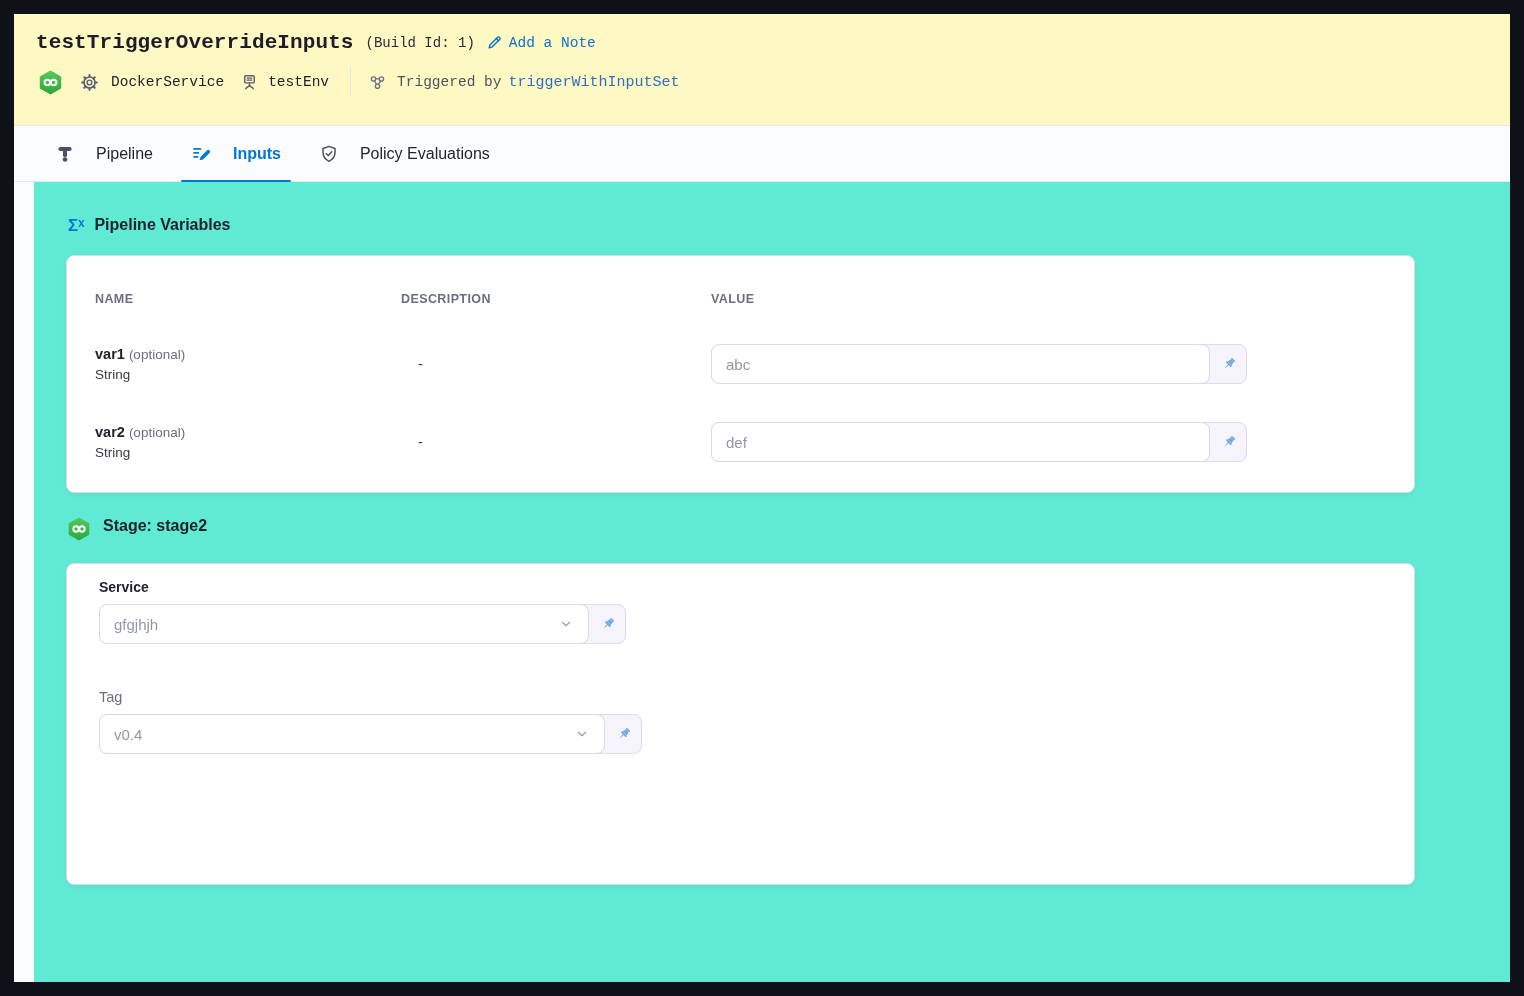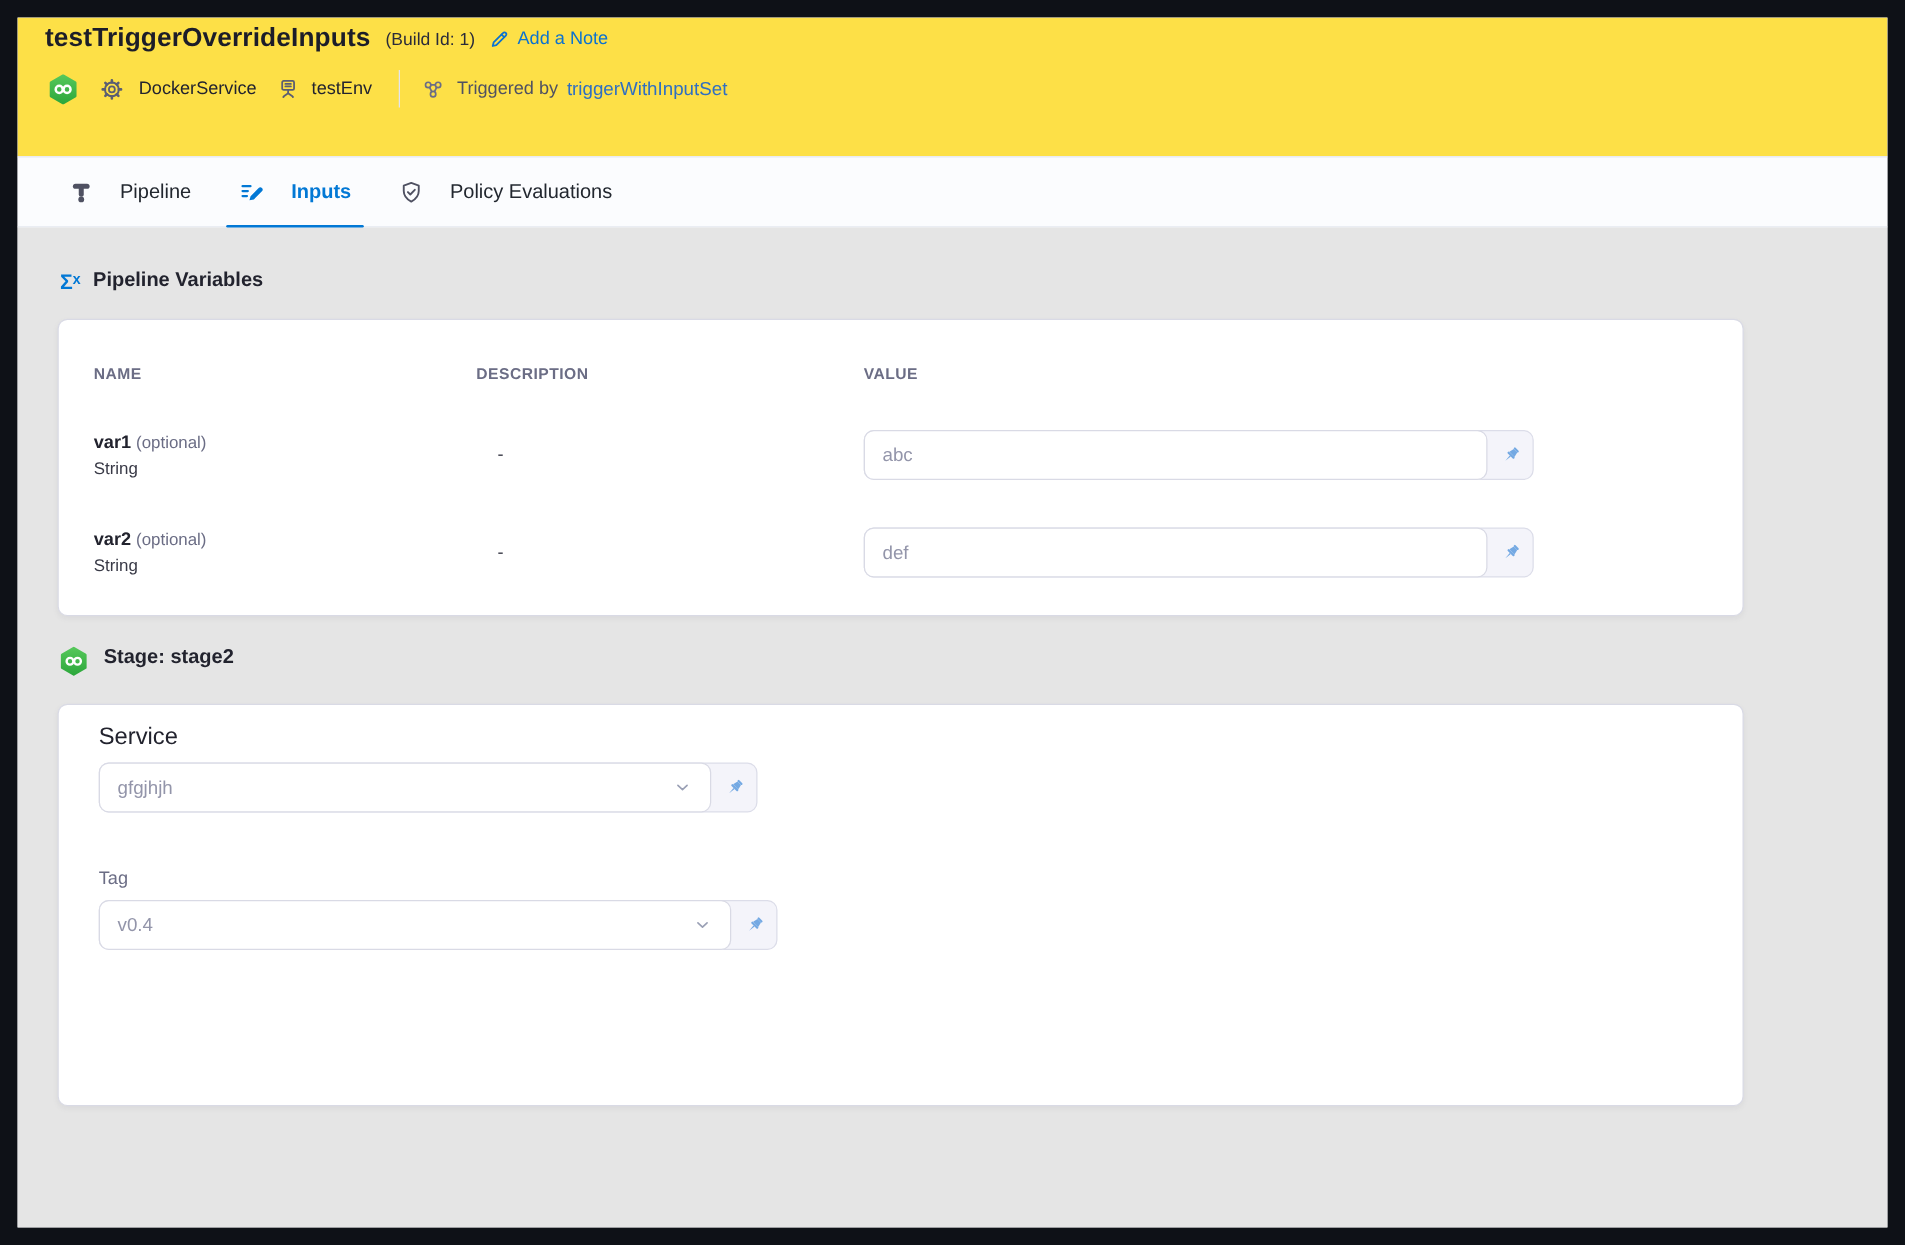--- a/index.html
+++ b/index.html
@@ -8,42 +8,42 @@
     background: #0e1117;
     font-family: "Liberation Sans", sans-serif;
     position: relative;
     overflow: hidden;
   }
   .panel {
     position: absolute; left: 14px; top: 14px; width: 1496px; height: 968px;
     background: #fbfcfe; display: flex; flex-direction: column; overflow: hidden;
   }
   
-  .header { padding: 5px 0 0 22px; height: 111px; background: #fde047; flex: 0 0 auto; }
+  .header { padding: 17px 0 0 22px; height: 111px; background: #fef9c3; flex: 0 0 auto; font-family: Liberation Mono, monospace; }
   .title-row { display: flex; align-items: center; gap: 11px; }
   .page-title { font-size: 21px; font-weight: 700; color: #1c1d29; letter-spacing: .1px; }
   .build-id { font-size: 14px; color: #2a2b3a; margin-left: 1px; }
   .note-link { display: flex; align-items: center; gap: 6px; color: #0b72d0; font-size: 14.5px; cursor: pointer; }
   .meta-row { display: flex; align-items: center; margin-top: 13px; height: 30px; }
   .meta-text { font-size: 14.5px; color: #22232f; }
   .meta-muted { font-size: 14.5px; color: #4f5162; }
   .meta-link { font-size: 15px; color: #2f6fc2; cursor: pointer; }
   .v-divider { width: 1px; height: 30px; background: #e2e4ee; margin: 0 17px 0 21px; }
   
   .tabbar {
     height: 57px; flex: 0 0 auto; background: #fbfcfe;
     border-top: 1px solid #e5e7f0; border-bottom: 1px solid #e5e7f0;
     display: flex; align-items: stretch; padding-left: 31px; gap: 18px;
   }
   .tab { display: flex; align-items: center; gap: 9px; padding: 0 10px; position: relative; cursor: pointer; }
   .tab-label { font-size: 16px; color: #22272f; margin-left: 12px; }
   .tab.active .tab-label { color: #0278d5; font-weight: 700; }
   .tab.active::after { content: ""; position: absolute; left: 0; right: 0; bottom: -1px; height: 2px; background: #0278d5; border-radius: 1px; }
   
-  .content { flex: 1; background: #e5e5e5; padding: 34px 0 0 20px; overflow: hidden; }
+  .content { flex: 1; background: #5eead4; padding: 34px 0 0 20px; overflow: hidden; margin-left: 20px; }
   .section-heading { display: flex; align-items: center; gap: 10px; margin-left: 14px; }
   .section-heading .txt { font-size: 16px; font-weight: 600; color: #22232e; }
   .sigma-glyph { font-size: 17px; font-weight: 700; color: #0278d5; line-height: 1; }
   .card {
     background: #ffffff; border: 1px solid #d9dae5; border-radius: 8px;
     box-shadow: 0 2px 4px rgba(96,97,112,0.08); width: 1349px; margin-left: 12px;
   }
   .card.vars { margin-top: 21px; padding: 36px 28px 30px 28px; }
   .grid-row { display: grid; grid-template-columns: 306px 310px 1fr; align-items: center; }
   .col-header { font-size: 12.5px; font-weight: 700; color: #6b6d85; letter-spacing: .4px; }
@@ -64,21 +64,21 @@
     flex: 1; margin: -1px 0 -1px -1px; background: #fff; border: 1px solid #d9dae5;
     border-radius: 8px; padding: 0 14px; font-size: 15px; color: #9395aa; outline: none;
     font-family: "Liberation Sans", sans-serif;
   }
   .pin-btn { width: 36px; display: flex; align-items: center; justify-content: center; background: transparent; border: none; cursor: pointer; }
   .value-widget { width: 536px; }
   
   .stage-heading { margin-top: 24px; display: flex; align-items: flex-start; gap: 12px; margin-left: 13px; }
   .stage-heading .txt { font-size: 16px; font-weight: 600; color: #22232e; }
   .card.service { margin-top: 22px; height: 322px; padding: 15px 32px; }
-  .service-title { font-size: 19px; font-weight: 400; color: #22232e; }
+  .service-title { font-size: 14px; font-weight: 700; color: #22232e; }
   .field-label-row { display: flex; align-items: center; gap: 7px; margin-top: 26px; }
   .field-label { font-size: 14.5px; color: #6b6d85; }
   .artifact-widget { width: 527px; margin-top: 9px; justify-content: center; }
   .tag-label-row { margin-top: 45px; }
   .tag-widget { width: 543px; margin-top: 9px; }
   .icon { display: inline-flex; align-items: center; justify-content: center; flex: 0 0 auto; }
   .m-green { margin-right: 17px; margin-left: 2px; }
   .m-gear { margin-right: 12px; }
   .m-svc { margin-right: 16px; }
   .m-env { margin-right: 9px; }

